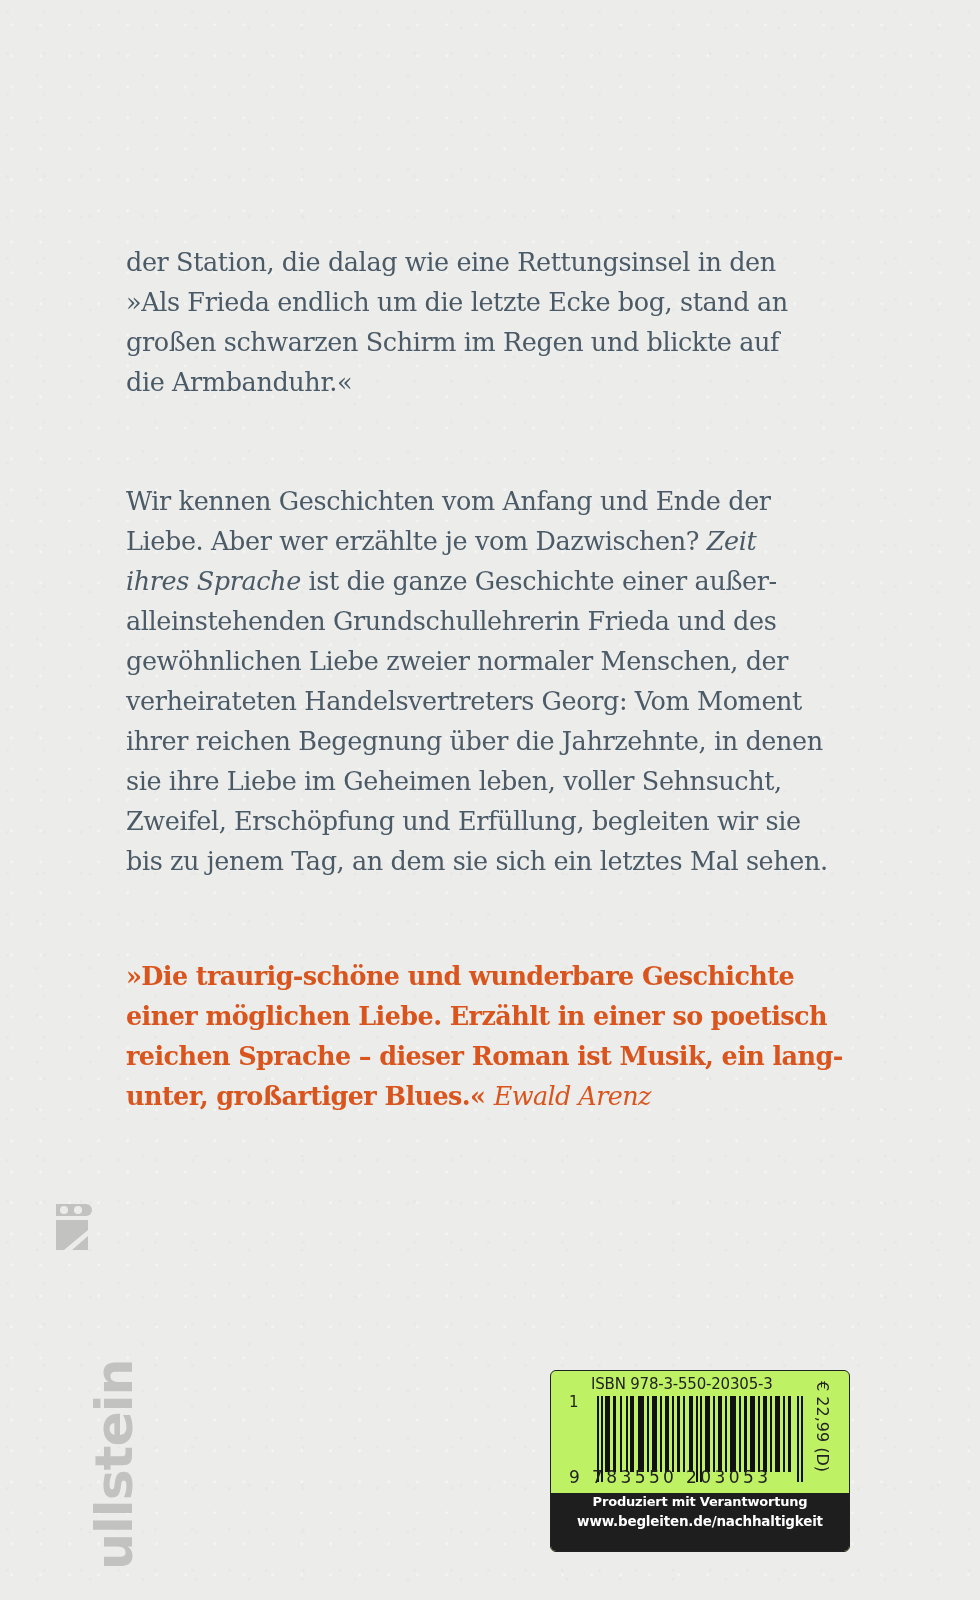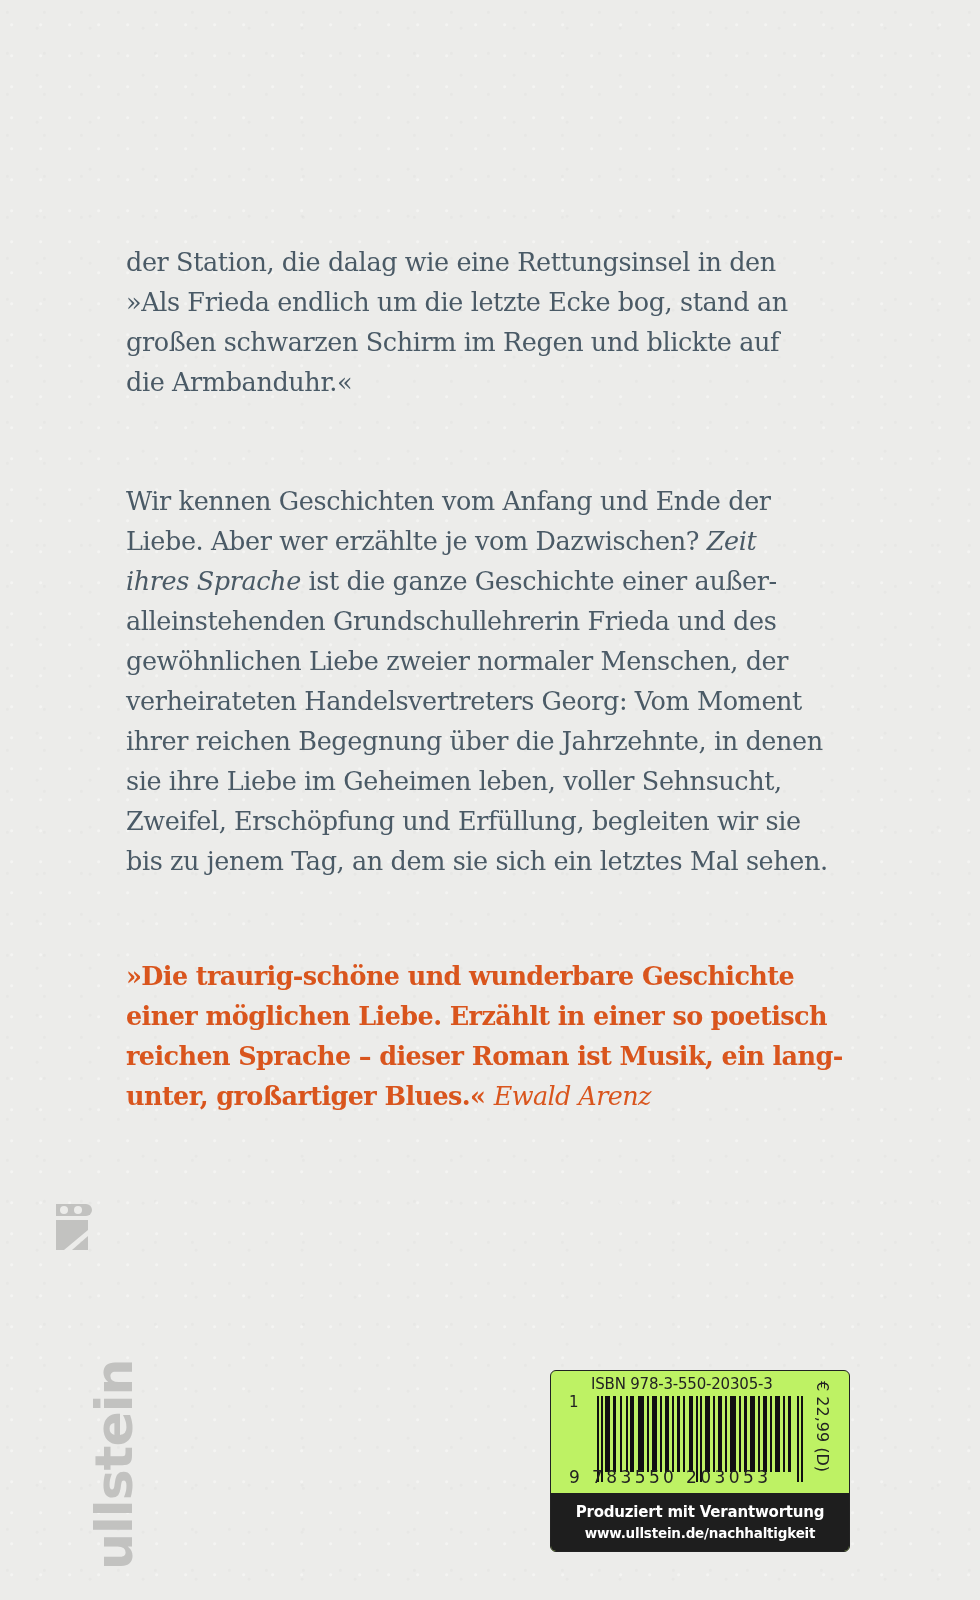--- a/index.html
+++ b/index.html
@@ -53,21 +53,21 @@
   .price {
     position: absolute; left: 262px; top: 10px;
     writing-mode: vertical-rl;
     font-family: "DejaVu Sans", sans-serif; font-size: 16px; color:#222;
   }
   .footer-band {
     position: absolute; left: 0; right: 0; bottom: 0; height: 58px;
     background: #1e1e1e; color: #fff; text-align: center;
     font-family: "DejaVu Sans", sans-serif; font-weight: bold;
   }
-  .footer-band .l1 { display:block; font-size: 15px; margin-top: 10px; letter-spacing: -0.2px; }
+  .footer-band .l1 { display:block; font-size: 13px; margin-top: 1px; letter-spacing: -0.2px; }
   .footer-band .l2 { display:block; font-size: 13.5px; margin-top: 4px; letter-spacing: -0.2px; }
 </style>
 </head>
 <body>
 
 <div class="block" id="quote">
   <span class="line">der Station, die dalag wie eine Rettungsinsel in den</span>
   <span class="line">»Als Frieda endlich um die letzte Ecke bog, stand an</span>
   <span class="line">großen schwarzen Schirm im Regen und blickte auf</span>
   <span class="line">die Armbanduhr.«</span>
@@ -142,15 +142,15 @@
       <rect x="186" y="0" width="2" height="76"></rect>
       <rect x="191" y="0" width="3" height="76"></rect>
       <rect x="200" y="0" width="2" height="86"></rect>
       <rect x="204" y="0" width="2" height="86"></rect>
     </g>
   </svg>
   <div class="digits">9 783550 203053</div>
   <div class="price">€ 22,99 (D)</div>
   <div class="footer-band">
     <span class="l1">Produziert mit Verantwortung</span>
-    <span class="l2">www.ullstein.de/nachhaltigkeit</span>
+    <span class="l2">www.begleiten.de/nachhaltigkeit</span>
   </div>
 </div>
 
 </body></html>

